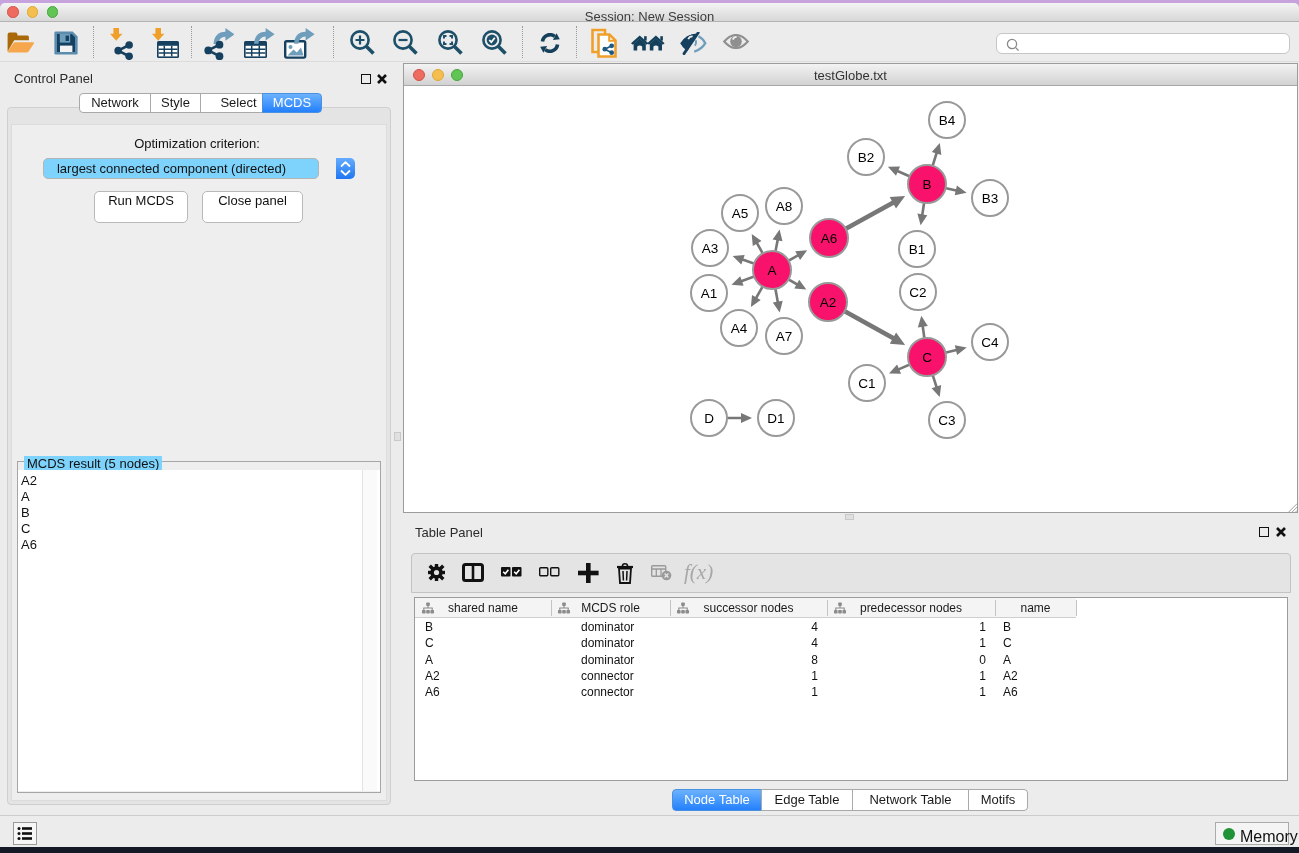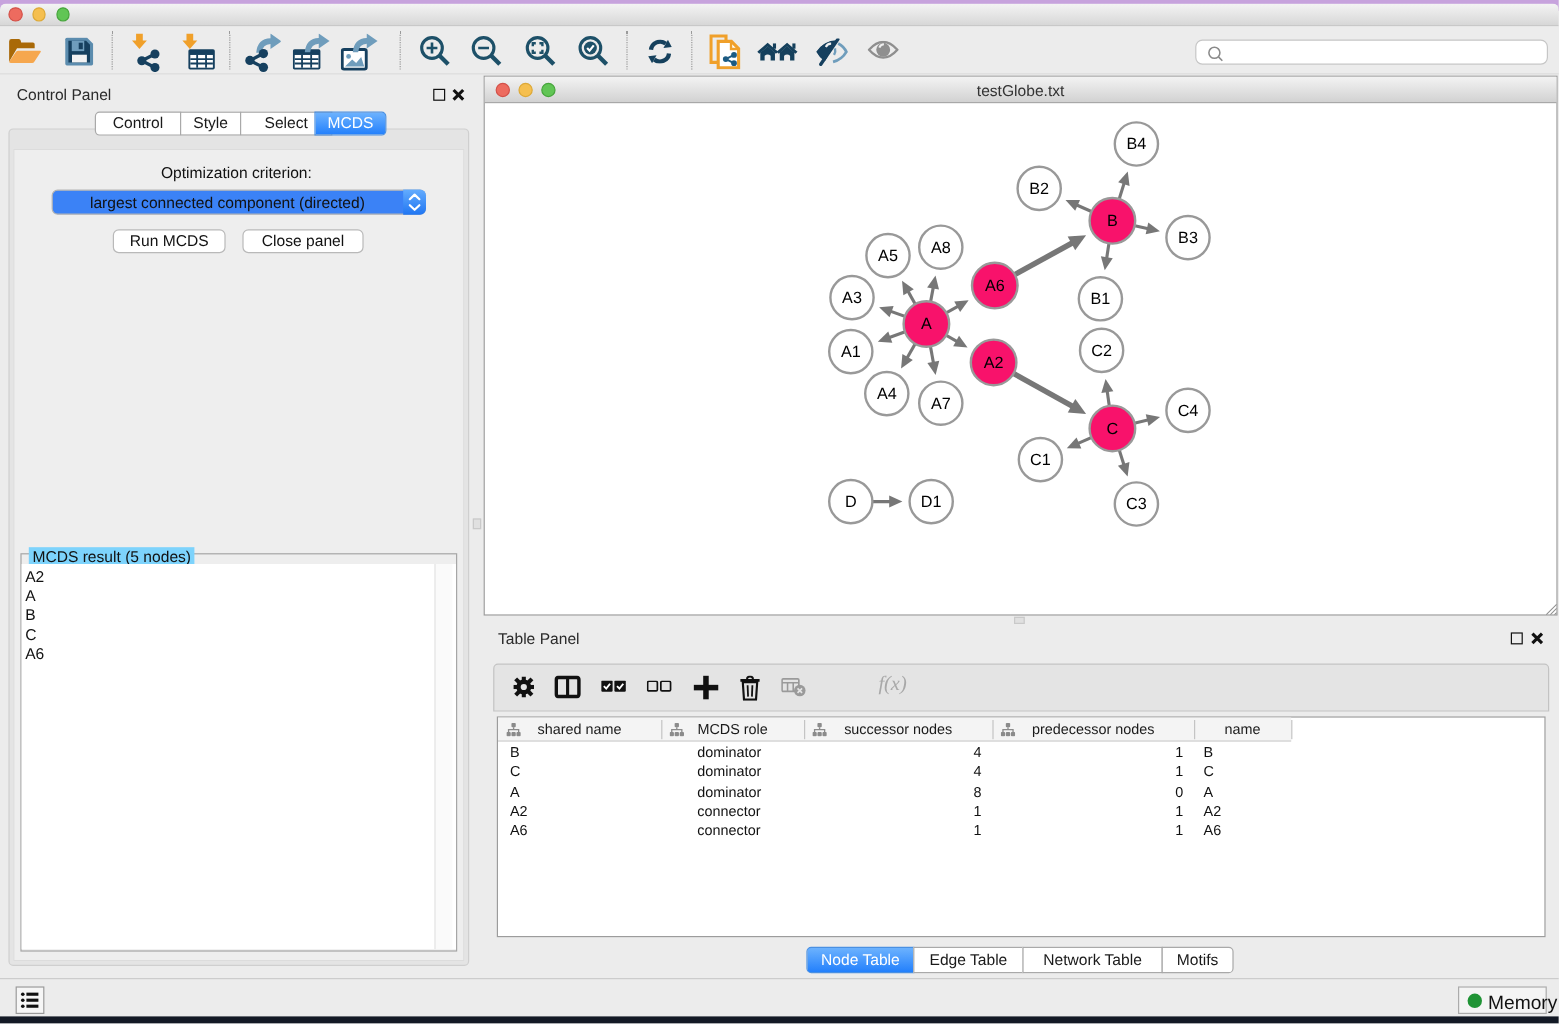--- a/index.html
+++ b/index.html
@@ -19,26 +19,26 @@
 
 #cp-title { left:14px; top:71px; font-size:13px; color:#2b2b2b;text-align:right; }
 .float-ico { width:10px; height:10px; border:1.6px solid #111; background:transparent; }
 #tabpane { left:7px; top:107px; width:384px; height:698px; background:#e4e4e4;
   border:1px solid #cfcfcf; border-radius:4px; }
 #innerpane { left:11px; top:124px; width:376px; height:677px; background:#eeeeee;
   border:1px solid #dcdcdc; }
 .cptab { top:93px; height:20px; border:1px solid #a9a9a9; background:#fff; font-size:13px;
   color:#1a1a1a; text-align:center; line-height:18px; }
 #opt-label { left:0; top:136px; width:394px; text-align:center; font-size:13px; color:#111; }
-#dropdown { left:43px; top:158px; width:312px; height:21px; background:#3b82f6;
+#dropdown { left:43px; top:158px; width:276px; height:21px; background:#7dd3fc;
   border:1px solid #b4b4b4; border-radius:5px; font-size:13px; color:#111;
   text-align:center; line-height:19px; padding-right:19px; }
 #dd-cap { left:336px; top:158px; width:19px; height:21px; border-radius:0 5px 5px 0;
   background:linear-gradient(#64acfe,#2076f2); }
-.btn { top:191px; height:20px; background:#fff; border:1px solid #b9b9b9; border-radius:5px;
+.btn { top:191px; height:32px; background:#fff; border:1px solid #b9b9b9; border-radius:5px;
   font-size:13px; color:#111; text-align:center; line-height:18px; }
 #fieldset { left:17px; top:461px; width:364px; height:332px; border:1px solid #a6a6a6; }
 #fs-label { left:24px; top:456px; background:#7dd3fc; padding:0 3px; font-size:13px; color:#111; }
 #mcds-list { left:18px; top:470px; width:362px; height:321px; background:#fff; }
 #mcds-scroll { left:344px; top:0px; width:15px; height:321px; background:#fafafa; border-left:1px solid #e3e3e3; }
 .li { left:3px; font-size:13px; color:#111; }
 
 #netwin { left:403px; top:63px; width:895px; height:450px; background:#ffffff; border:1px solid #9c9c9c; }
 #nw-titlebar { left:0; top:0; width:893px; height:22px; background:linear-gradient(#f3f3f3,#d2d2d2); border-bottom:1px solid #a8a8a8; }
 .tl2 { border-radius:50%; width:12px; height:12px; top:5px; }
@@ -63,20 +63,21 @@
 #darkstrip { left:0; top:847px; width:1299px; height:6px; background:#131925; }
 svg { display:block; }
 </style>
 </head>
 <body>
 <div class="abs" id="purple"></div>
 <div class="abs" id="titlebar">
   <div class="abs tl" style="left:7.2px;background:#ed6b5f;border:1px solid #d35149;"></div>
   <div class="abs tl" style="left:26.9px;background:#f5bf4f;border:1px solid #dda937;"></div>
   <div class="abs tl" style="left:46.9px;background:#61c555;border:1px solid #47a53c;"></div>
+  <div class="abs" id="title-text">Session: New Session</div>
 </div>
 <div class="abs" id="toolbar"></div>
 
   <svg class="abs" style="left:7px;top:32px" width="28" height="21" viewBox="0 0 28 21">
     <path d="M0.6 19.5 L0.6 2.6 Q0.6 0.6 2.6 0.6 L8.6 0.6 Q10 0.6 10.3 2 L10.6 3.4 L20.4 3.4 Q21.9 3.4 21.9 4.9 L21.9 8.2 L7.2 8.2 Z" fill="#a96908"></path>
     <path d="M0.6 19.5 L6.4 11.2 Q7 10.2 8.2 10.2 L26.2 10.2 Q27.6 10.2 26.9 11.4 L21.6 19.4 Q21 20.4 19.8 20.4 L2 20.4 Q0.4 20.4 0.6 19.5 Z" fill="#f6a74e"></path>
   </svg>
   <svg class="abs" style="left:54px;top:31px" width="24" height="24" viewBox="0 0 24 24">
     <path d="M1.8 0.4 L18.6 0.4 L23.6 5.4 L23.6 22.2 Q23.6 23.6 22.2 23.6 L1.8 23.6 Q0.4 23.6 0.4 22.2 L0.4 1.8 Q0.4 0.4 1.8 0.4 Z" fill="#5b8cae"></path>
     <path d="M3 3 L17.7 3 L21 6.3 L21 21 L3 21 Z" fill="#16405f"></path>
@@ -207,21 +208,21 @@
     </svg>
   </div>
 
 <div class="abs" id="cp-title">Control Panel</div>
 <div class="abs float-ico" style="left:361px;top:74px;"></div>
 <svg class="abs" style="left:376px;top:73px" width="12" height="12" viewBox="0 0 12 12">
   <path d="M2 2 L10 10 M10 2 L2 10" stroke="#111" stroke-width="2.6"></path>
 </svg>
 <div class="abs" id="tabpane"></div>
 <div class="abs" id="innerpane"></div>
-<div class="abs cptab" style="left:79px;width:72px;border-radius:4px 0 0 4px;">Control</div>
+<div class="abs cptab" style="left:79px;width:72px;border-radius:4px 0 0 4px;">Network</div>
 <div class="abs cptab" style="left:150px;width:51px;">Style</div>
 <div class="abs cptab" style="left:200px;width:77px;">Select</div>
 <div class="abs cptab" style="left:262px;width:60px;border-radius:0 4px 4px 0;background:linear-gradient(#6cb2fe,#2380fc);color:#fff;border-color:#4a90e2;">MCDS</div>
 <div class="abs" id="opt-label">Optimization criterion:</div>
 <div class="abs" id="dropdown">largest connected component (directed)</div>
 <div class="abs" id="dd-cap">
   <svg width="19" height="21" viewBox="0 0 19 21">
     <path d="M5.5 8 L9.5 4.2 L13.5 8" fill="none" stroke="#fff" stroke-width="1.8" stroke-linecap="round" stroke-linejoin="round"></path>
     <path d="M5.5 13 L9.5 16.8 L13.5 13" fill="none" stroke="#fff" stroke-width="1.8" stroke-linecap="round" stroke-linejoin="round"></path>
   </svg>
@@ -380,21 +381,21 @@
       <path d="M6.5 3 Q6.5 0.8 9 0.8 Q11.5 0.8 11.5 3" fill="none" stroke="#111" stroke-width="1.6"></path>
       <line x1="7" y1="8" x2="7.4" y2="17.5" stroke="#111" stroke-width="1.5"></line>
       <line x1="11" y1="8" x2="10.6" y2="17.5" stroke="#111" stroke-width="1.5"></line>
     </svg>
   <svg class="abs" style="left:239px;top:11px" width="21" height="16" viewBox="0 0 21 16">
       <rect x="0.7" y="0.7" width="14" height="10.5" rx="1" fill="none" stroke="#9a9a9a" stroke-width="1.4"></rect>
       <path d="M0.7 4 L14.7 4 M5.3 4 L5.3 11.2 M10 4 L10 11.2" stroke="#9a9a9a" stroke-width="1.3"></path>
       <circle cx="15.5" cy="10.5" r="4.8" fill="#9a9a9a"></circle>
       <path d="M13.6 8.6 L17.4 12.4 M17.4 8.6 L13.6 12.4" stroke="#e4e4e4" stroke-width="1.4"></path>
     </svg>
-  <div class="abs" style="left:272px;top:6px;font-family:'Liberation Serif',serif;font-style:italic;font-size:17px;color:#a8a8a8;margin-left:48px;">f(x)</div>
+  <div class="abs" style="left:272px;top:6px;font-family:'Liberation Serif',serif;font-style:italic;font-size:21px;color:#a8a8a8;">f(x)</div>
 </div>
 <div class="abs" id="tablebox">
   <div class="abs" id="thead"></div>
   <div class="abs th-sep" style="left:136px"></div>
   <div class="abs th-sep" style="left:255px"></div>
   <div class="abs th-sep" style="left:412px"></div>
   <div class="abs th-sep" style="left:580px"></div>
   <div class="abs th-sep" style="left:661px"></div>
   <svg class="abs" style="left:7px;top:4px" width="12" height="12" viewBox="0 0 12 12">
       <rect x="4.2" y="0.4" width="3.6" height="3.6" rx="0.8" fill="#8b8b8b"></rect>

